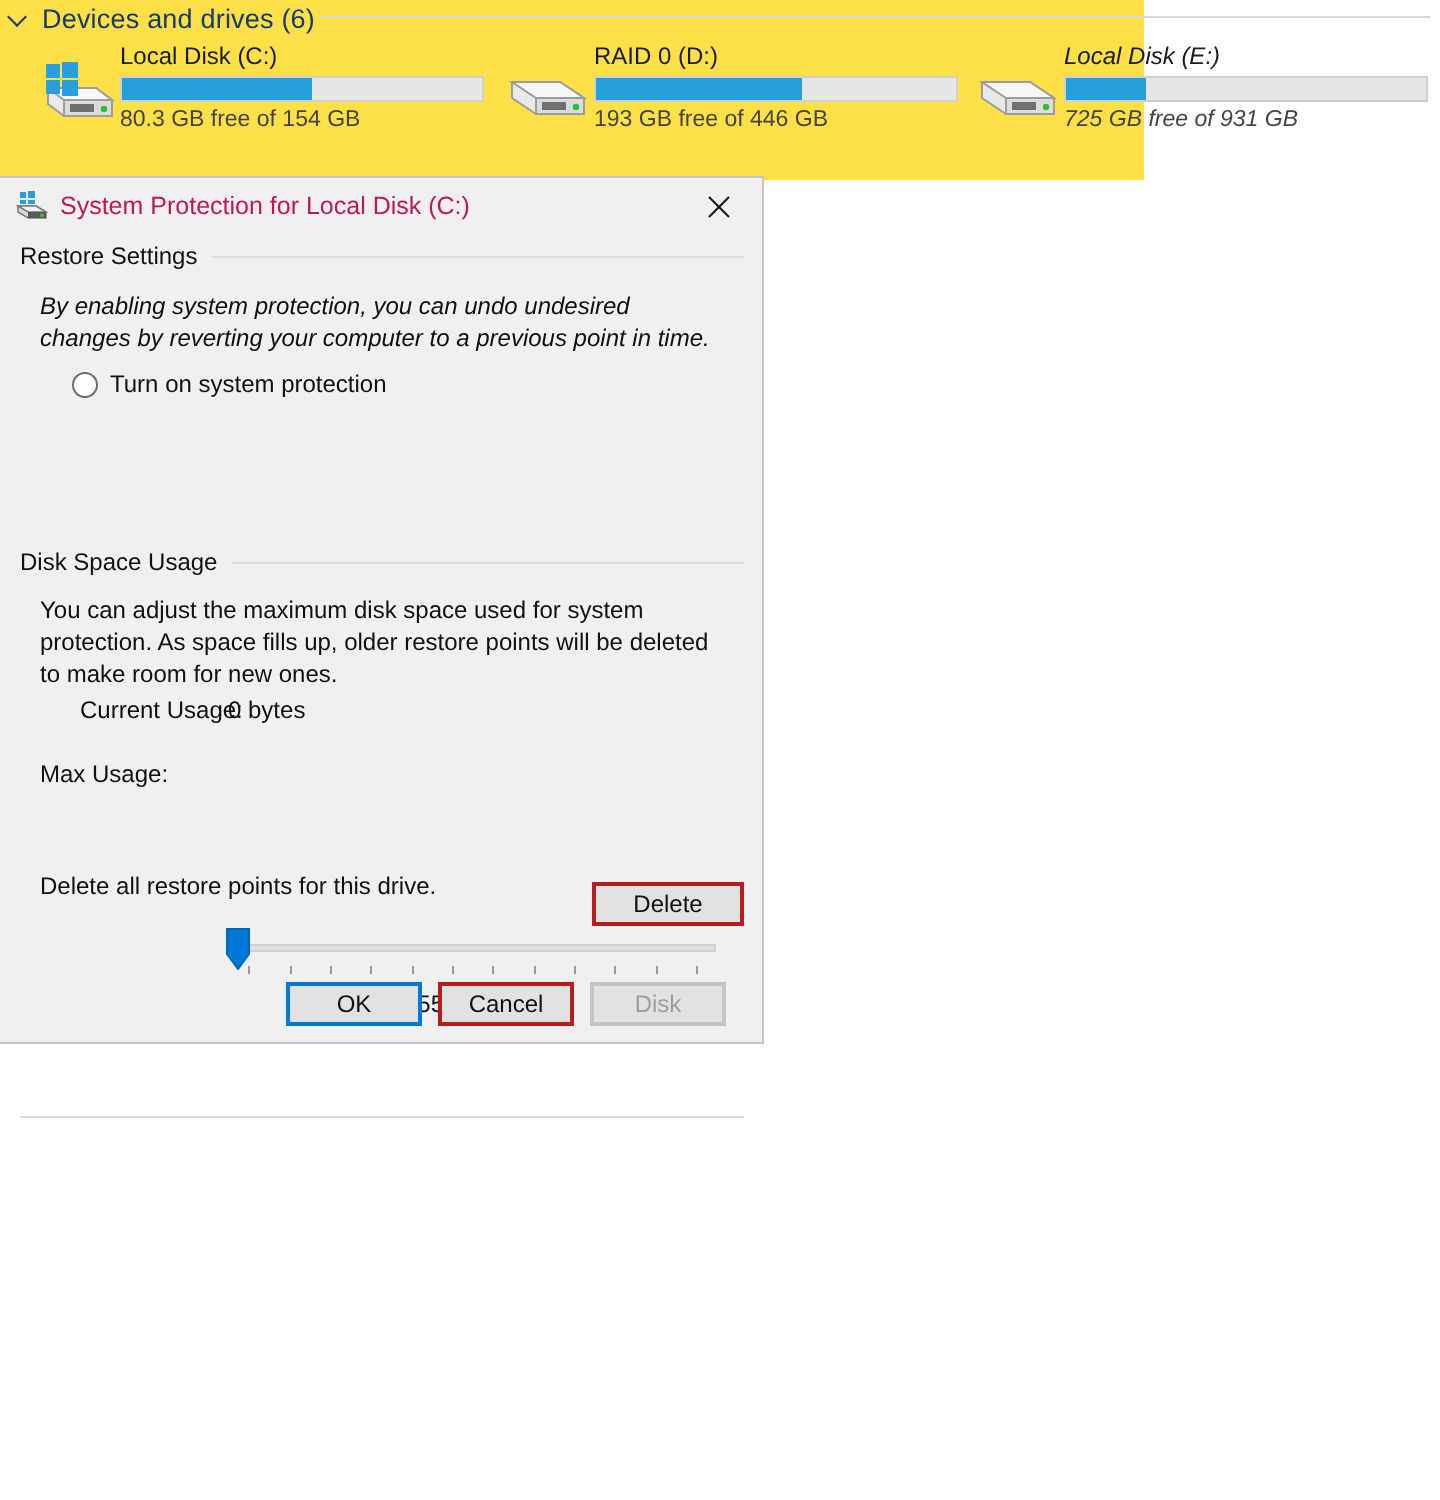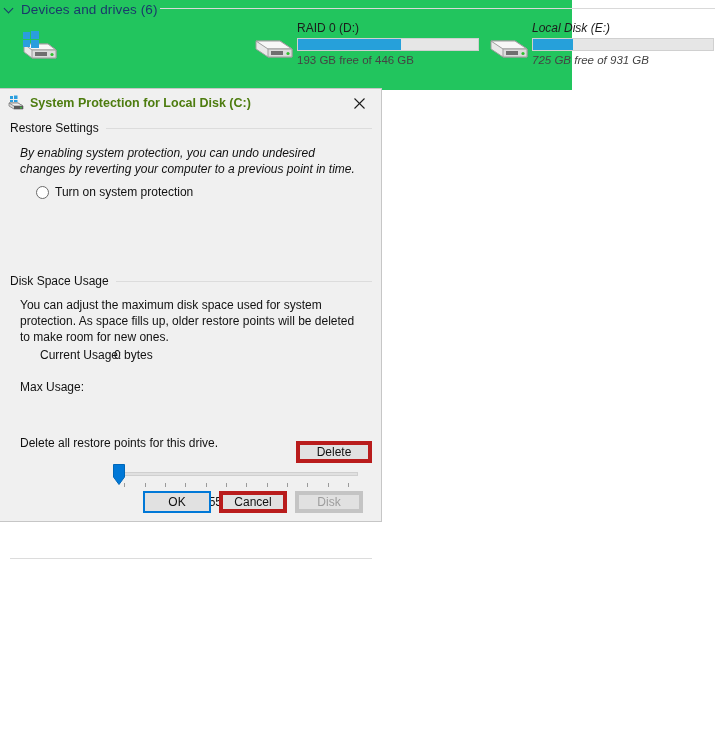--- a/index.html
+++ b/index.html
@@ -16,21 +16,21 @@
     overflow: hidden;
     position: relative;
   }
 
   
   #explorer-pane {
     position: absolute;
     left: 0; top: 0;
     width: 572px;
     height: 90px;
-    background: #22c55e;
+    background: #fde047;
   }
   #group-header {
     position: absolute;
     left: 4px; top: 0px;
     height: 18px;
     display: flex;
     align-items: center;
     gap: 5px;
   }
   #group-chevron {
@@ -127,23 +127,22 @@
     position: absolute;
     left: 8px; top: 6px;
     width: 16px; height: 16px;
   }
   #title-text {
     position: absolute;
     left: 30px; top: 0;
     height: 28px;
     line-height: 28px;
     font-size: 12.5px;
-    color: #4d7c0f;
-    white-space: nowrap;
-    font-weight: bold;
+    color: #be185d;
+    white-space: nowrap;
   }
   #close-button {
     position: absolute;
     right: 0; top: 0;
     width: 44px; height: 28px;
     display: flex;
     align-items: center;
     justify-content: center;
     cursor: default;
   }
@@ -225,21 +224,21 @@
   #slider-ticks i {
     position: absolute;
     top: 0;
     width: 1px; height: 4px;
     background: #9a9a9a;
   }
 
   .btn {
     position: absolute;
     background: #e1e1e1;
-    border: 4px solid #b91c1c;
+    border: 2px solid #b91c1c;
     box-sizing: border-box;
     font-family: "Liberation Sans", sans-serif;
     font-size: 12px;
     color: #111111;
     display: flex;
     align-items: center;
     justify-content: center;
     cursor: default;
   }
   .btn.default {
@@ -279,20 +278,27 @@
         <rect x="21" y="24" width="12" height="4" fill="#6f6f6f"></rect>
         <circle cx="38" cy="26.5" r="1.6" fill="#2fbf2f"></circle>
         <g>
           <rect x="9" y="4" width="7" height="7" fill="#2a9ede"></rect>
           <rect x="17" y="3" width="8" height="8" fill="#2a9ede"></rect>
           <rect x="9" y="12" width="7" height="7" fill="#2a9ede"></rect>
           <rect x="17" y="12" width="8" height="8" fill="#2a9ede"></rect>
         </g>
       </svg>
     </span>
+    <div class="drive-body">
+      <div class="drive-name">Local Disk (C:)</div>
+      <div class="drive-bar">
+        <div class="drive-bar-fill" style="width: 53%;"></div>
+      </div>
+      <div class="drive-free">80.3 GB free of 154 GB</div>
+    </div>
   </div>
 
   <div class="drive-tile" style="left:241px;">
     <span class="drive-icon">
       <svg width="46" height="34" viewBox="0 0 46 34">
         <path d="M5 13 L29 13 L41 21 L41 29 L17 29 L5 21 Z" fill="#e9e9e9" stroke="#9d9d9d" stroke-width="1"></path>
         <path d="M5 13 L29 13 L41 21 L17 21 Z" fill="#f7f7f7" stroke="#9d9d9d" stroke-width="1"></path>
         <path d="M17 21 L41 21 L41 29 L17 29 Z" fill="#dcdcdc" stroke="#9d9d9d" stroke-width="1"></path>
         <rect x="20" y="23" width="12" height="4" fill="#6f6f6f"></rect>
         <circle cx="37" cy="25.5" r="1.6" fill="#2fbf2f"></circle>

